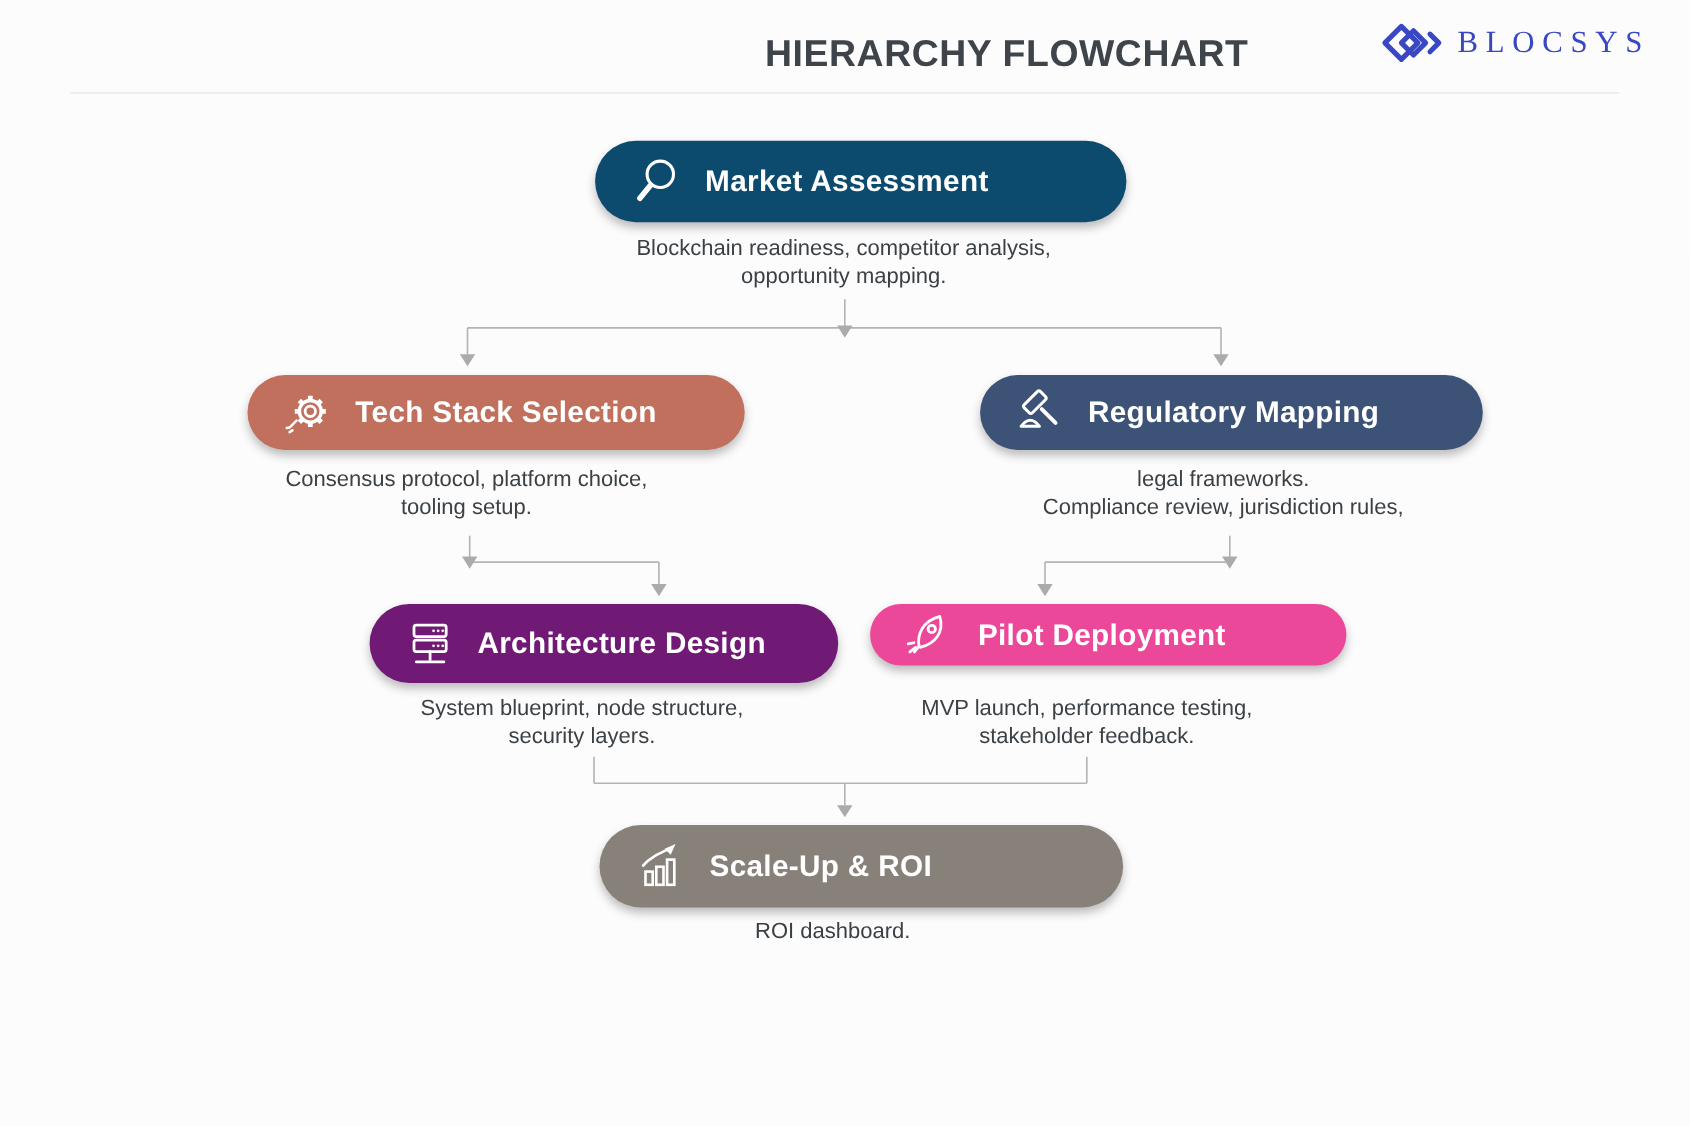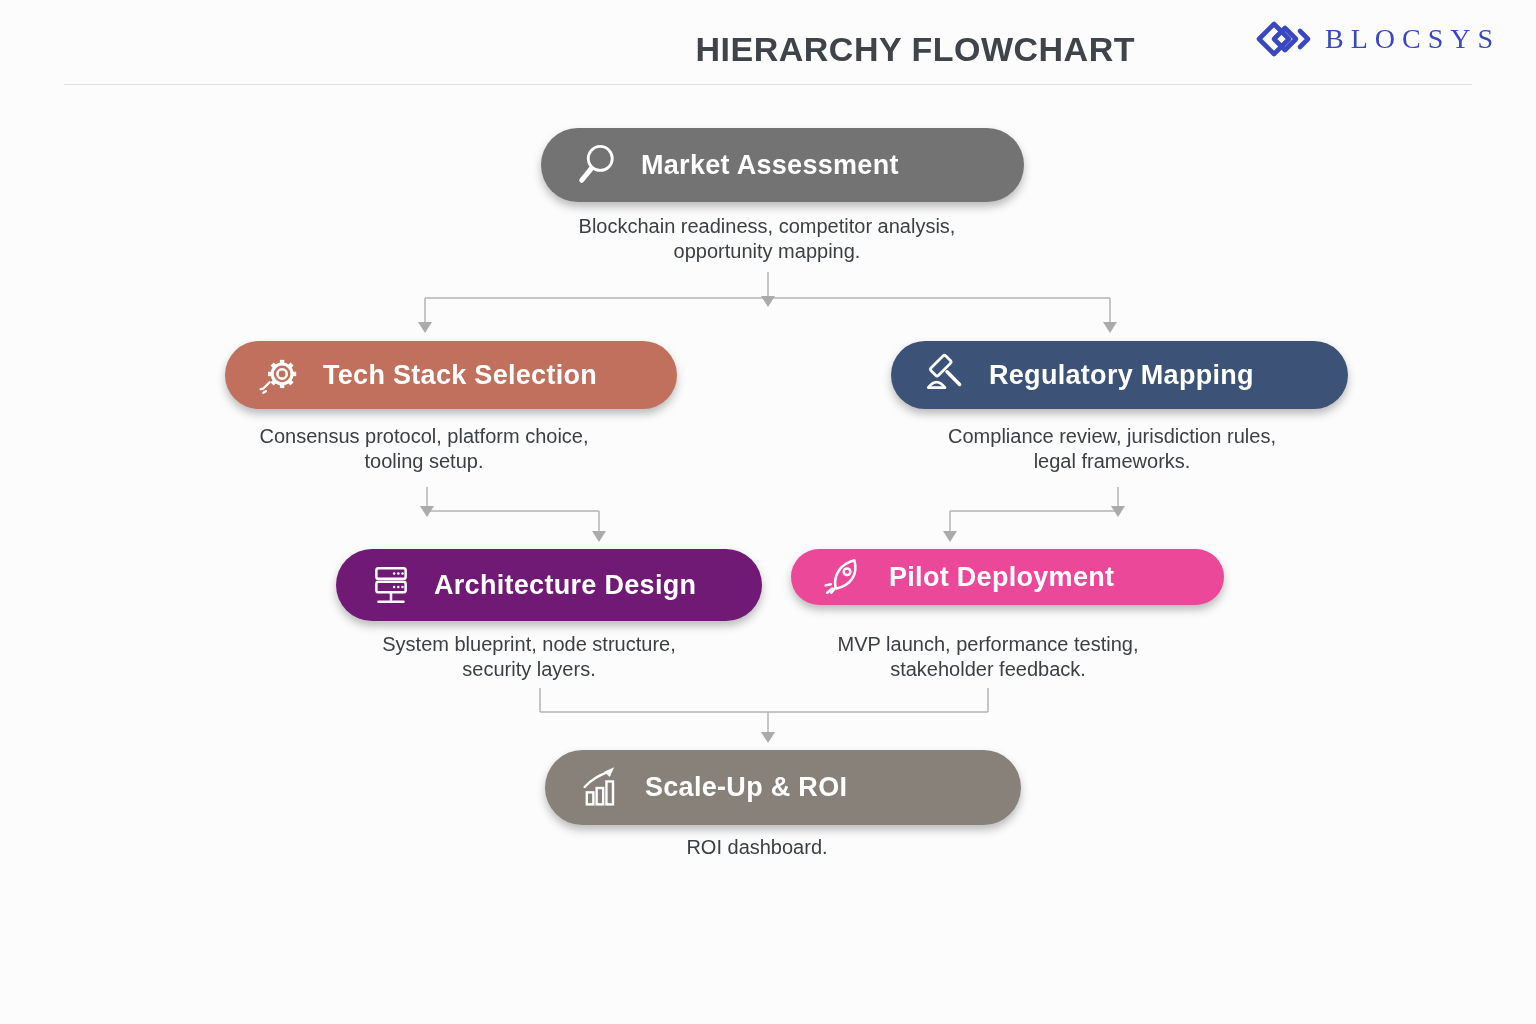--- a/index.html
+++ b/index.html
@@ -95,21 +95,21 @@
       <polygon points="418,322 432,322 425,333"></polygon>
       <polygon points="1103,322 1117,322 1110,333"></polygon>
       <polygon points="420,506 434,506 427,517"></polygon>
       <polygon points="592,531 606,531 599,542"></polygon>
       <polygon points="1111,506 1125,506 1118,517"></polygon>
       <polygon points="943,531 957,531 950,542"></polygon>
       <polygon points="761,732 775,732 768,743"></polygon>
     </g>
   </svg>
 
-  <div class="node" style="left: 541px; top: 128px; width: 451px; height: 74px; background: #737373;">
+  <div class="node" style="left: 541px; top: 128px; width: 451px; height: 74px; background: #0c4a6e;">
     <span class="nicon">
       <svg width="48" height="48" viewBox="0 0 44 44">
         <g fill="none" stroke="#ffffff" stroke-linecap="round">
           <circle cx="25" cy="16" r="11" stroke-width="2.6"></circle>
           <line x1="16.5" y1="25.5" x2="8" y2="36" stroke-width="4.6"></line>
         </g>
       </svg>
     </span>
     <span class="nlabel">Market Assessment</span>
   </div>
@@ -155,22 +155,22 @@
         <g fill="none" stroke="#ffffff" stroke-linecap="round" stroke-linejoin="round">
           <rect x="12" y="3" width="10" height="20" rx="2" stroke-width="2.6" transform="rotate(45 17 13)"></rect>
           <line x1="23" y1="19" x2="35" y2="31" stroke-width="3.4"></line>
           <path d="M5 34 Q13 23.5 21 34 Z" stroke-width="2.6"></path>
         </g>
       </svg>
     </span>
     <span class="nlabel">Regulatory Mapping</span>
   </div>
   <div class="caption" style="left:872px;top:424px">
+    <div>legal frameworks.</div>
     <div>Compliance review, jurisdiction rules,</div>
-    <div>legal frameworks.</div>
   </div>
 
   <div class="node" style="left: 336px; top: 549px; width: 394px; height: 72px; background: #701a75;">
     <span class="nicon">
       <svg width="46" height="46" viewBox="0 0 44 44">
         <g fill="none" stroke="#ffffff" stroke-width="2.4" stroke-linecap="round">
           <rect x="8" y="6" width="28" height="10" rx="2"></rect>
           <rect x="8" y="19" width="28" height="10" rx="2"></rect>
           <line x1="22" y1="29" x2="22" y2="36"></line>
           <line x1="10" y1="38" x2="34" y2="38"></line>

